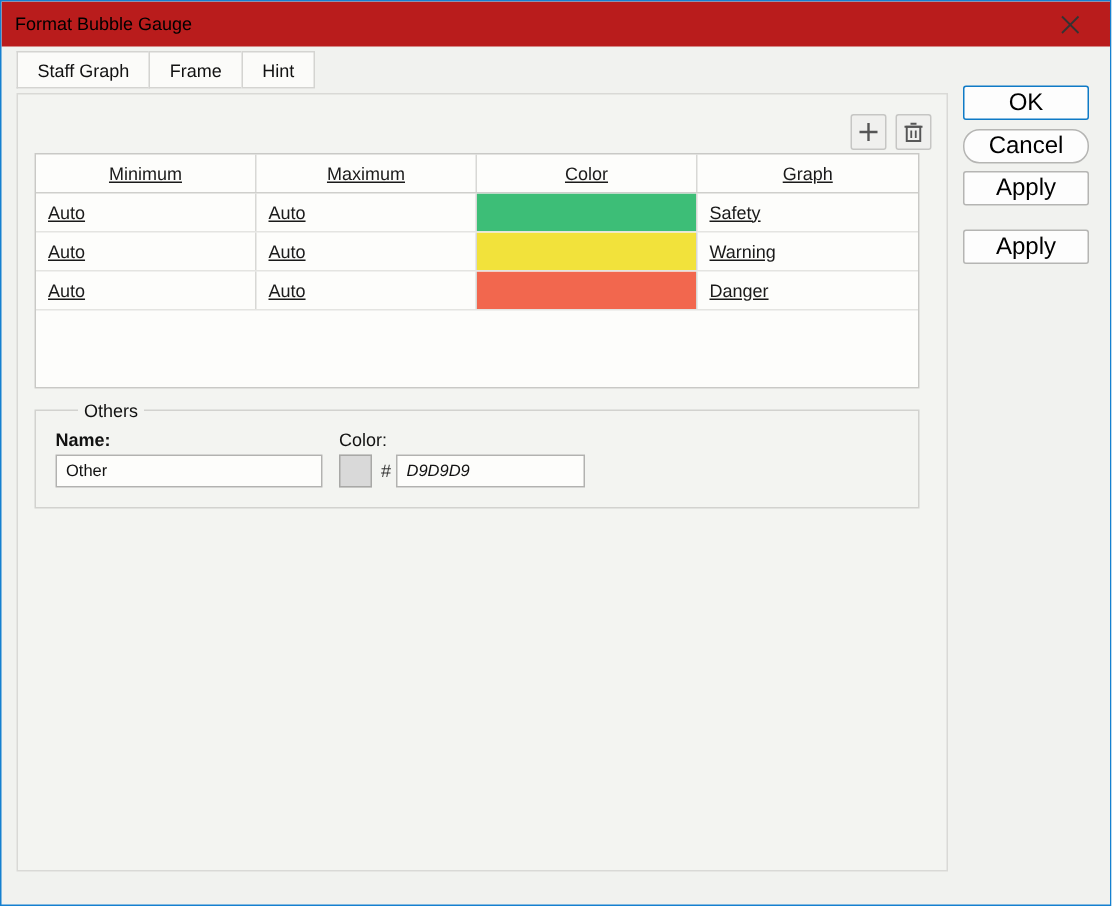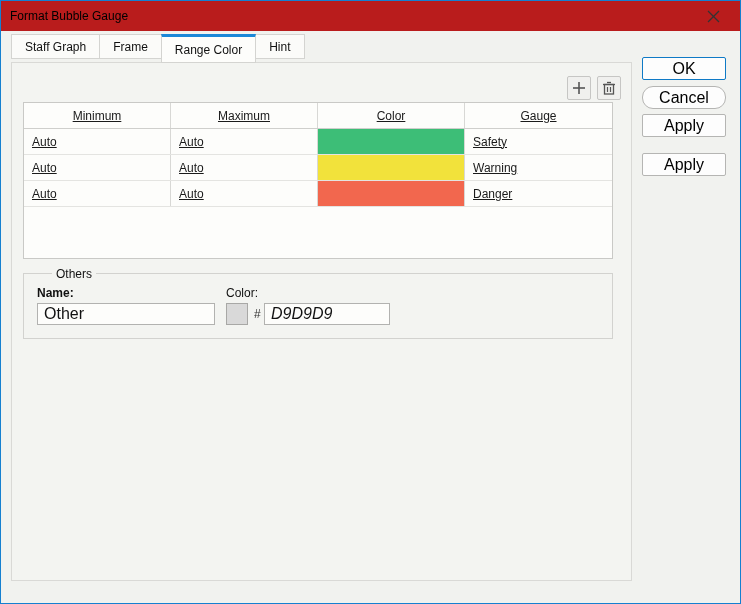--- a/index.html
+++ b/index.html
@@ -50,21 +50,21 @@
 
   
   .group { position:absolute; left:11px; top:210px; width:590px; height:66px;
            border:1px solid #d2d2cf; }
   .group-legend { position:absolute; left:28px; top:-7px; padding:0 4px;
                   background:#f3f4f1; color:#111; }
   .field-label { position:absolute; font-size:12px; color:#111; }
   .lbl-name { left:13px; top:12px;font-weight:bold; }
   .lbl-color { left:202px; top:12px; }
   .text-input { position:absolute; height:22px; background:#fdfdfb;
-                border:1px solid #b2b2b0; padding:0 6px; font-size:16px;
+                border:1px solid #b2b2b0; padding:0 6px; font-size:11px;
                 font-family:"Liberation Sans", sans-serif; color:#111; }
   .input-name { left:13px; top:29px; width:178px; }
   .swatch { position:absolute; left:202px; top:29px; width:22px; height:22px;
             border:1px solid #a8a8a6; }
   .hash { position:absolute; left:230px; top:33px; color:#333; }
   .input-hex { left:240px; top:29px; width:126px;font-style:italic; }
 
   
   .btn { position:absolute; left:641px; width:84px; height:23px; background:#fdfdfd;
          border:1px solid #b5b5b3; border-radius:2px; font-size:16px;
@@ -94,23 +94,20 @@
     </div>
   </div>
 
   <div class="tabbar">
     <div class="tab">
       <span>Staff Graph</span>
     </div>
     <div class="tab">
       <span>Frame</span>
     </div>
-    <div class="tab active">
-      <span>Range Color</span>
-    </div>
     <div class="tab">
       <span>Hint</span>
     </div>
   </div>
 
   <div class="panel">
 
     <div class="icon-btn add">
       <span>
         <svg width="14" height="14" viewBox="0 0 14 14">
@@ -129,21 +126,21 @@
           <line x1="8.5" y1="6" x2="8.5" y2="11" stroke="#555" stroke-width="1.2"></line>
         </svg>
       </span>
     </div>
 
     <div class="range-table">
       <div class="t-row header">
         <div class="t-cell">Minimum</div>
         <div class="t-cell">Maximum</div>
         <div class="t-cell">Color</div>
-        <div class="t-cell">Gauge</div>
+        <div class="t-cell">Graph</div>
       </div>
 
       <div class="t-row body">
         <div class="t-cell">Auto</div>
         <div class="t-cell">Auto</div>
         <div class="t-cell color-cell">
           <div class="color-fill" style="background-color: rgb(61, 190, 119);"></div>
         </div>
         <div class="t-cell">Safety</div>
       </div>

